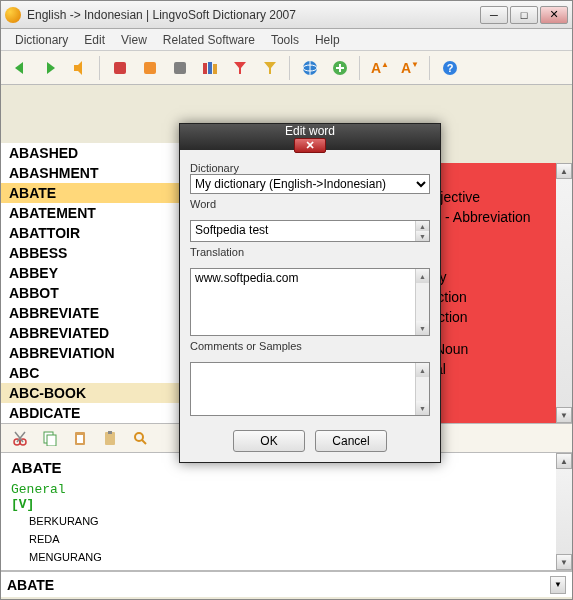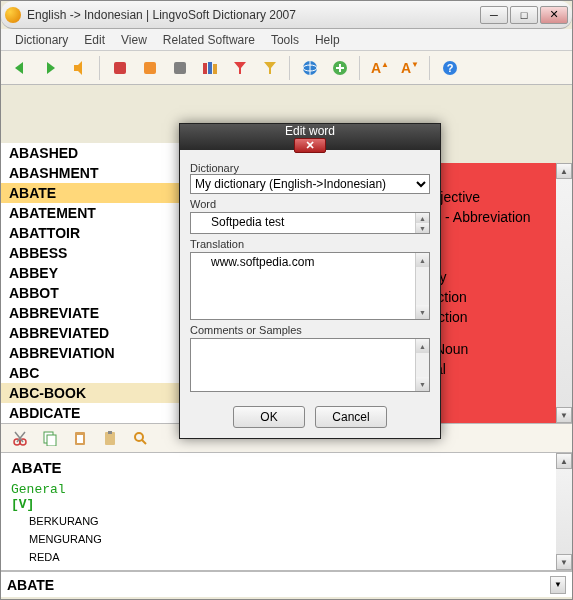--- a/index.html
+++ b/index.html
@@ -1,18 +1,18 @@
 <!DOCTYPE html>
 <html><head>
 <meta charset="utf-8">
 <style>
 * { box-sizing: border-box; margin: 0; padding: 0; font-family: "Segoe UI", Tahoma, sans-serif; }
 html, body { width: 573px; height: 600px; overflow: hidden; background: #d4d0c8; }
 .window { width: 573px; height: 600px; background: #ece9d8; border: 1px solid #888; position: relative; }
-.titlebar { height: 28px; background: linear-gradient(#f7f7f7,#e0e0e0); border-bottom: 1px solid #aaa; display: flex; align-items: center; padding: 0 4px; border-radius: 12px; }
+.titlebar { height: 28px; background: linear-gradient(#f7f7f7,#e0e0e0); border-bottom: 1px solid #aaa; display: flex; align-items: center; padding: 0 4px; }
 .titlebar .app-icon { width: 16px; height: 16px; background: radial-gradient(circle at 30% 30%, #ffd040, #e08000); border-radius: 50%; margin-right: 6px; }
 .titlebar .title { font-size: 12px; color: #333; flex: 1; }
 .titlebar .wbtn { width: 28px; height: 18px; margin-left: 2px; background: linear-gradient(#f8f8f8,#dcdcdc); border: 1px solid #999; border-radius: 2px; display: flex; align-items: center; justify-content: center; font-size: 11px; }
 .titlebar .wbtn.close { background: linear-gradient(#f8dada,#d89090); }
 .menubar { height: 22px; display: flex; align-items: center; padding: 0 6px; background: #f3f3f3; border-bottom: 1px solid #ccc; }
 .menubar div { font-size: 12px; color: #444; padding: 2px 8px; }
 .toolbar { height: 34px; display: flex; align-items: center; gap: 4px; padding: 4px 6px; background: #f7f4ec; border-bottom: 1px solid #bbb; }
 .tbtn { width: 26px; height: 26px; border: 1px solid transparent; border-radius: 3px; display: flex; align-items: center; justify-content: center; }
 .tsep { width: 2px; height: 24px; border-left: 1px solid #ccc; margin: 0 2px; }
 .content { display: flex; height: 338px; align-items: flex-end; }
@@ -39,21 +39,21 @@
 .bottombar .dd { width: 16px; height: 18px; border: 1px solid #aaa; background: linear-gradient(#f8f8f8,#d8d8d8); display: flex; align-items: center; justify-content: center; font-size: 8px; }
 
 .dialog { position: absolute; left: 178px; top: 122px; width: 262px; background: #f0f0f0; border: 1px solid #222; box-shadow: 0 0 12px rgba(0,0,0,.5); z-index: 50; }
 .dialog .dtitle { height: 26px; background: linear-gradient(#555,#2a2a2a); color: #fff; display: flex; align-items: center; padding: 0 6px; font-size: 12px; flex-direction: column; }
 .dialog .dtitle .t { flex: 1; }
 .dialog .dtitle .x { width: 32px; height: 18px; background: linear-gradient(#e07070,#b02020); border: 1px solid #801010; border-radius: 2px; display: flex; align-items: center; justify-content: center; color: #fff; font-size: 11px; font-weight: bold; }
 .dialog .body { padding: 8px 10px 10px; }
 .dialog .lbl { font-size: 11px; color: #333; margin-top: 4px; }
 .dialog select, .dialog .txt { width: 100%; font-size: 12px; border: 1px solid #888; background: #fff; }
 .dialog select { height: 20px; }
-.dialog .txt { padding: 2px 20px; margin-top: 2px; position: relative; }
+.dialog .txt { padding: 2px 4px; margin-top: 10px; position: relative; }
 .dialog .txt.small { height: 22px; }
 .dialog .txt.med { height: 68px; }
 .dialog .txt.lg { height: 54px; }
 .dialog .txt .tscroll { position:absolute; right:0; top:0; bottom:0; width:14px; display:flex; flex-direction:column; }
 .dialog .txt .tscroll .tb { height:14px; background:linear-gradient(#f4f4f4,#d8d8d8); border-left:1px solid #ccc; font-size:7px; display:flex;align-items:center;justify-content:center;color:#666;}
 .dialog .txt .tscroll .tk { flex:1; background:#f0f0f0; border-left:1px solid #ccc; }
 .dialog .btns { display: flex; justify-content: center; gap: 10px; margin-top: 14px; }
 .dialog .btn { width: 72px; height: 22px; background: linear-gradient(#fafafa,#e0e0e0); border: 1px solid #888; border-radius: 3px; font-size: 12px; display: flex; align-items: center; justify-content: center; }
 svg { display: block; }
 </style>
@@ -280,22 +280,22 @@
         </svg>
       </div>
   </div>
 
   <div class="detailpane">
     <div class="hw">ABATE</div>
     <div class="cat">General</div>
     <div class="pos">[V]</div>
     <div id="trs">
         <div class="tr">BERKURANG</div>
+        <div class="tr">REDA</div>
         <div class="tr">MENGURANG</div>
-        <div class="tr">REDA</div>
         <div class="tr">MEREDA</div>
       </div>
     <div class="scroll">
       <div class="sb">▲</div>
       <div class="track"></div>
       <div class="sb">▼</div>
     </div>
   </div>
 
   <div class="bottombar">

